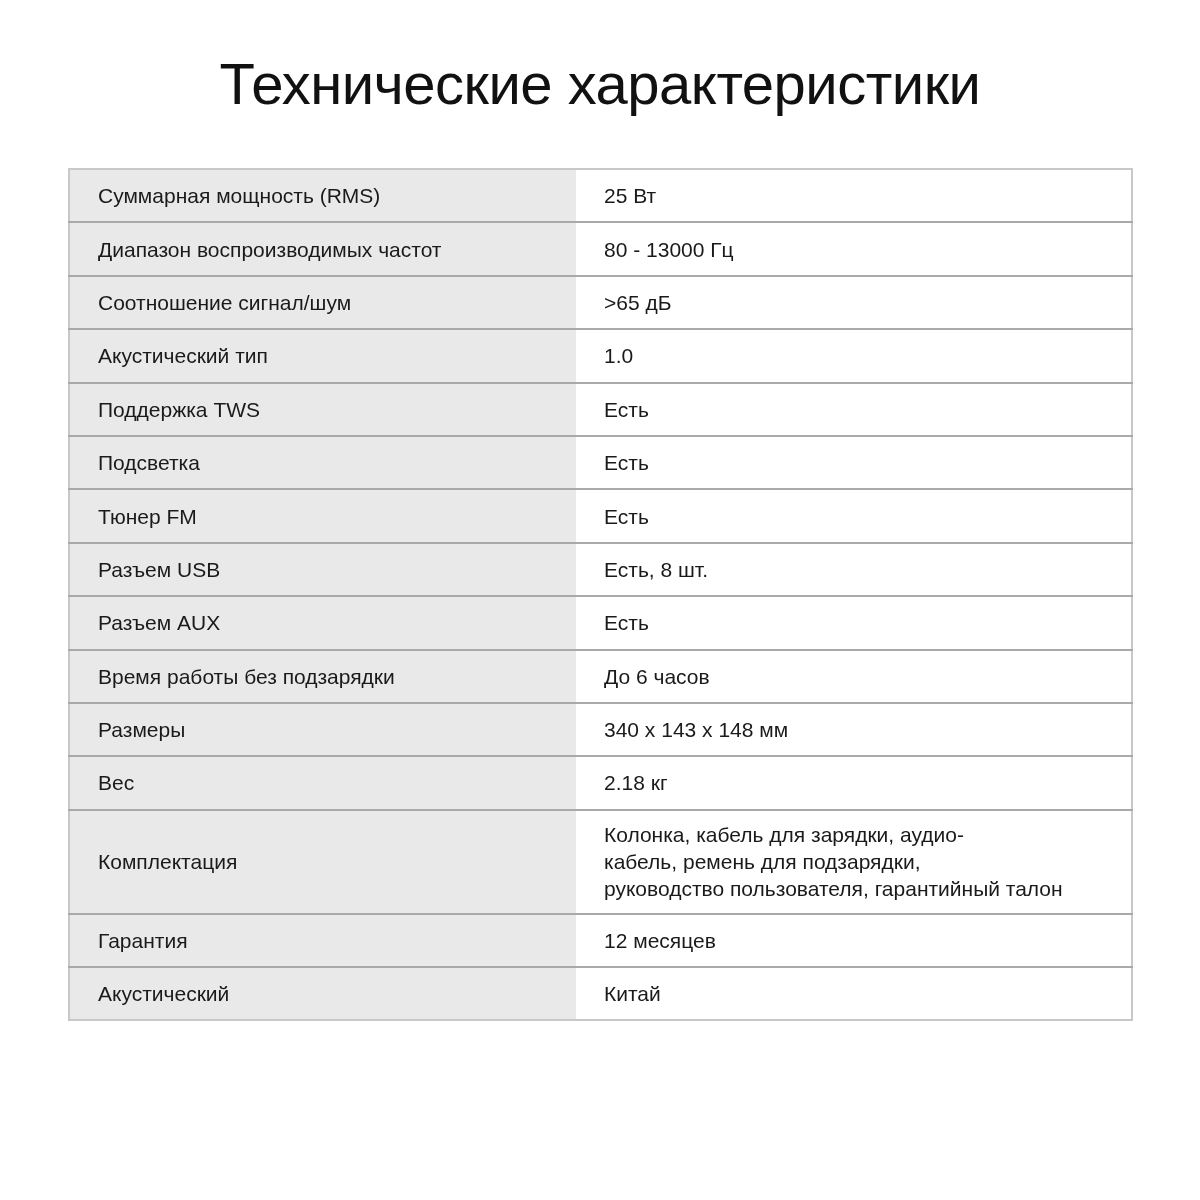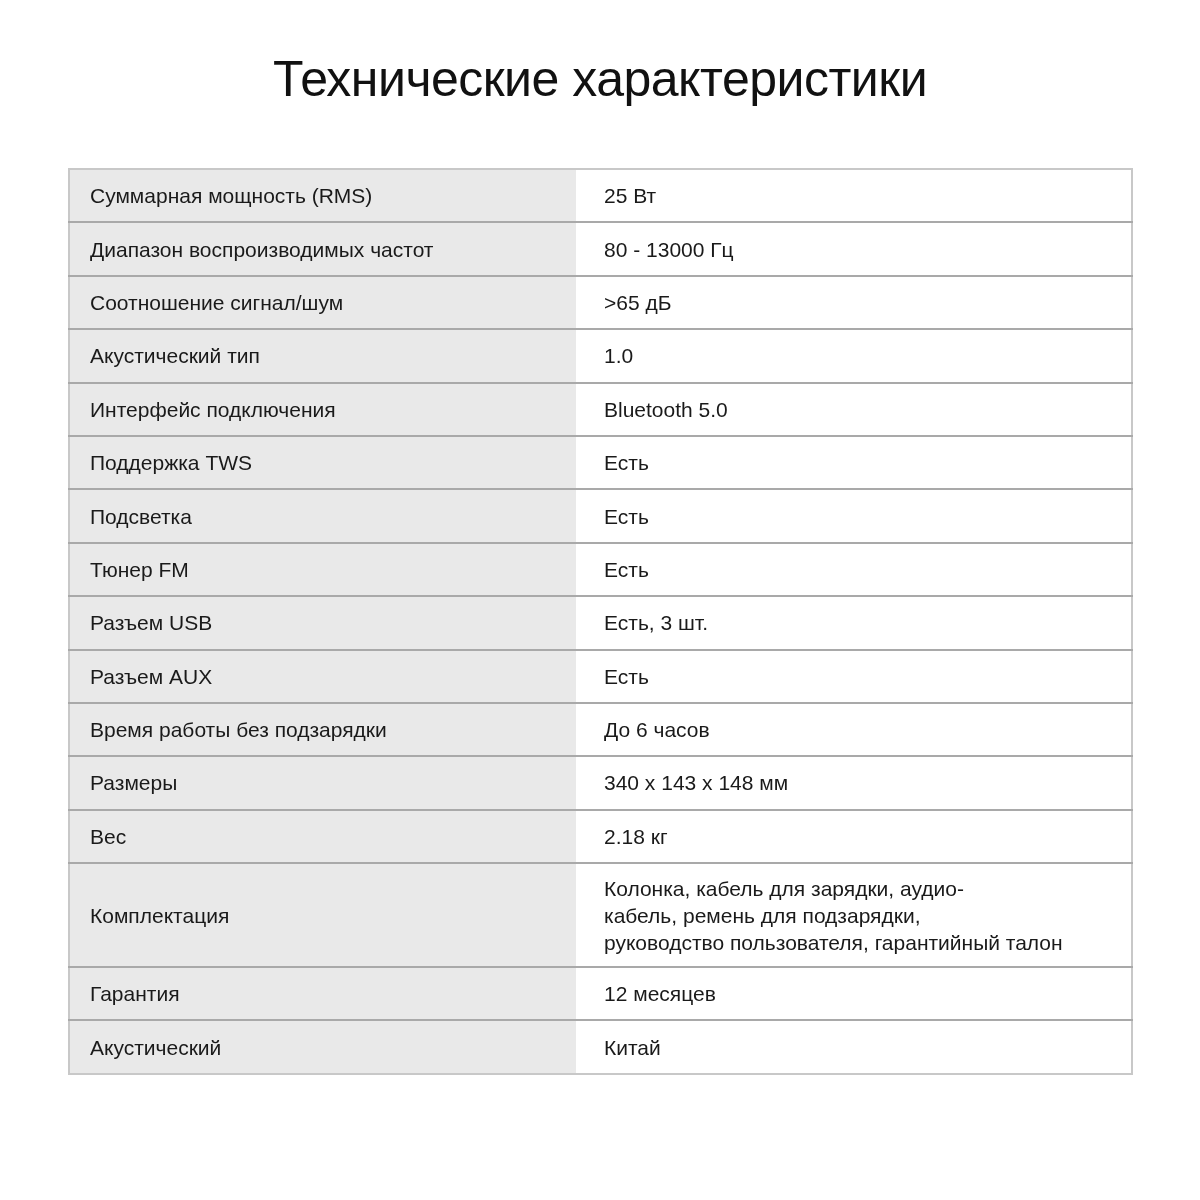--- a/index.html
+++ b/index.html
@@ -4,42 +4,42 @@
   <style>
     html, body { margin: 0; padding: 0; background: #ffffff; }
     body {
       width: 1200px; height: 1200px; position: relative; overflow: hidden;
       font-family: "Liberation Sans", "DejaVu Sans", sans-serif;
       color: #1a1a1a;
     }
     .title {
       position: absolute; left: 0; right: 0; top: 50px;
       text-align: center;
-      font-size: 50px; font-weight: 400; letter-spacing: -0.5px;
+      font-size: 58px; font-weight: 400; letter-spacing: -0.5px;
       color: #111;
       font-family: "Liberation Sans", sans-serif;
     }
     .spec-table {
       position: absolute; left: 68px; top: 168px; width: 1065px;
       border-collapse: collapse;
       border: 2px solid #c8c8c8;
       box-sizing: border-box;
     }
     .spec-table td {
       border-bottom: 2px solid #a9a9a9;
       font-size: 21px;
       line-height: 27px;
       padding: 0;
       vertical-align: middle;
     }
     .spec-table tr:last-child td { border-bottom: none; }
     .spec-table td.key {
       background: #e9e9e9;
       width: 507px;
-      padding-left: 20px;
+      padding-left: 28px;
       box-sizing: border-box;
     }
     .spec-table td.val {
       background: #ffffff;
       padding-left: 28px;
       padding-right: 4px;
     }
     .spec-table tr { height: 53.4px; }
     .spec-table tr.tall { height: 104px; }
     .multi { display: block; }
@@ -61,38 +61,34 @@
     </tr>
     <tr>
       <td class="key">Соотношение сигнал/шум</td>
       <td class="val">&gt;65 дБ</td>
     </tr>
     <tr>
       <td class="key">Акустический тип</td>
       <td class="val">1.0</td>
     </tr>
     <tr>
-      <td class="key">Интерфейс подключения</td>
-      <td class="val">Bluetooth 5.0</td>
-    </tr>
-    <tr>
       <td class="key">Поддержка TWS</td>
       <td class="val">Есть</td>
     </tr>
     <tr>
       <td class="key">Подсветка</td>
       <td class="val">Есть</td>
     </tr>
     <tr>
       <td class="key">Тюнер FM</td>
       <td class="val">Есть</td>
     </tr>
     <tr>
       <td class="key">Разъем USB</td>
-      <td class="val">Есть, 3 шт.</td>
+      <td class="val">Есть, 8 шт.</td>
     </tr>
     <tr>
       <td class="key">Разъем AUX</td>
       <td class="val">Есть</td>
     </tr>
     <tr>
       <td class="key">Время работы без подзарядки</td>
       <td class="val">До 6 часов</td>
     </tr>
     <tr>

